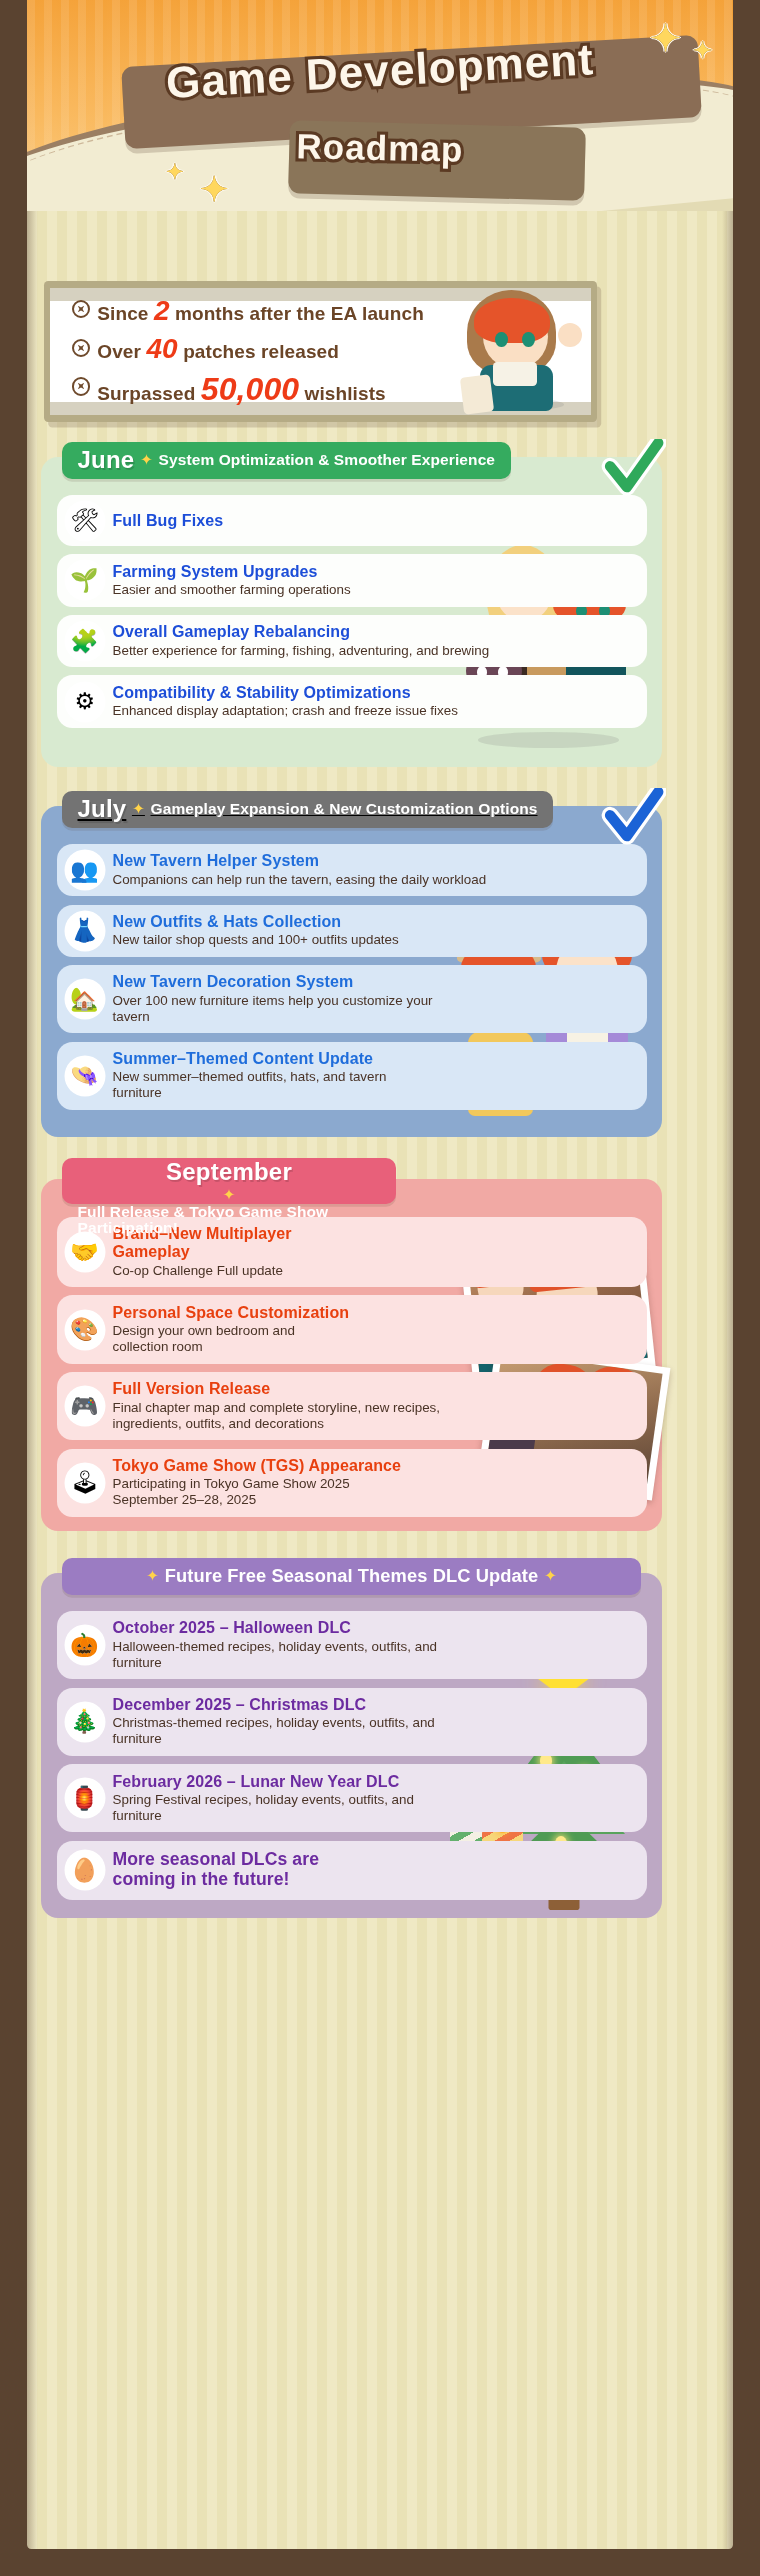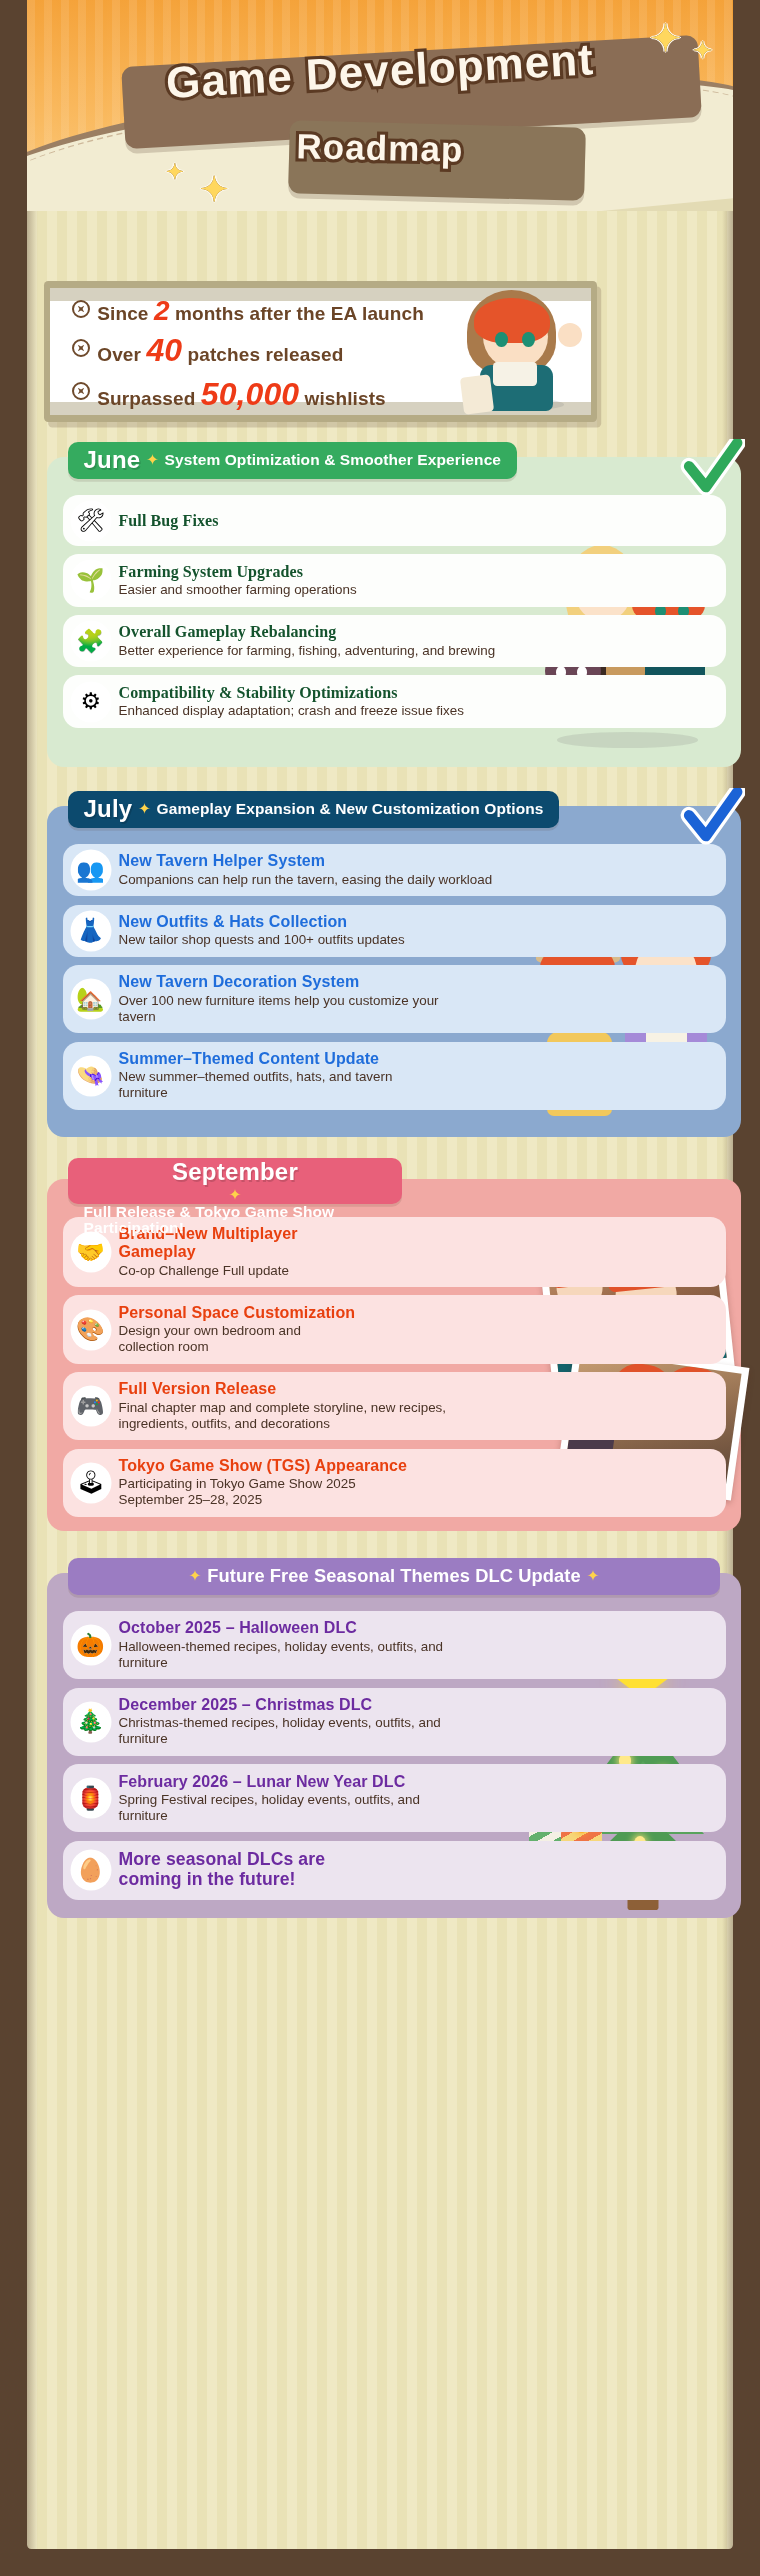--- a/index.html
+++ b/index.html
@@ -186,30 +186,30 @@
     font-weight: 800;
     color: #6b4527;
     letter-spacing: 0.1px;
   }
   .stat-num {
     color: #ee3b17;
     font-weight: 900;
     font-style: italic;
   }
   .stat-num.n1 { font-size: 28px; }
-  .stat-num.n2 { font-size: 32px; }
+  .stat-num.n2 { font-size: 28px; }
   .stat-num.n3 { font-size: 32px; }
 
   .girl-hero {
     position: absolute; right: 14px; bottom: 11.3px;
     width: 134px; height: 125px;
   }
 
   
-  .section { position: absolute; left: 14px; width: 694px; margin-left: 6px; }
+  .section { position: absolute; left: 14px; width: 621px; }
   .sec-panel {
     position: absolute; inset: 0;
     border-radius: 17px;
   }
   .sec-header {
     position: absolute;
     left: 21px;
     top: -15.5px;
     height: 37px;
     border-radius: 10px;
@@ -268,26 +268,26 @@
     right: -4.2px; top: -18.3px;
     width: 65px; height: 65px;
     z-index: 6;
   }
 
   
   #sec-june { top: 246px; height: 310px; }
   #sec-june .sec-panel { background: #d8ead0; }
   #sec-june .sec-header { background: #35ab5f; }
   #sec-june .item { background: #fdfefc; }
-  #sec-june .item-title { color: #14532d; font-family: Liberation Serif, serif; }
+  #sec-june .item-title { color: #1d4ed8; }
 
   
   #sec-july { top: 595px; height: 331px; }
   #sec-july .sec-panel { background: #8ba9cf; }
-  #sec-july .sec-header { background: #0c4a6e; }
+  #sec-july .sec-header { background: #737373; text-decoration: underline; }
   #sec-july .item { background: #d9e7f6; }
   #sec-july .item-title { color: #1f6ddb; }
 
   
   #sec-sept { top: 968px; height: 352px; }
   #sec-sept .sec-panel { background: #f1a9a4; }
   #sec-sept .sec-header { background: #e8607a; flex-direction: column; }
   #sec-sept .item { background: #fce2e1; }
   #sec-sept .item-title { color: #e8400f; }
 

